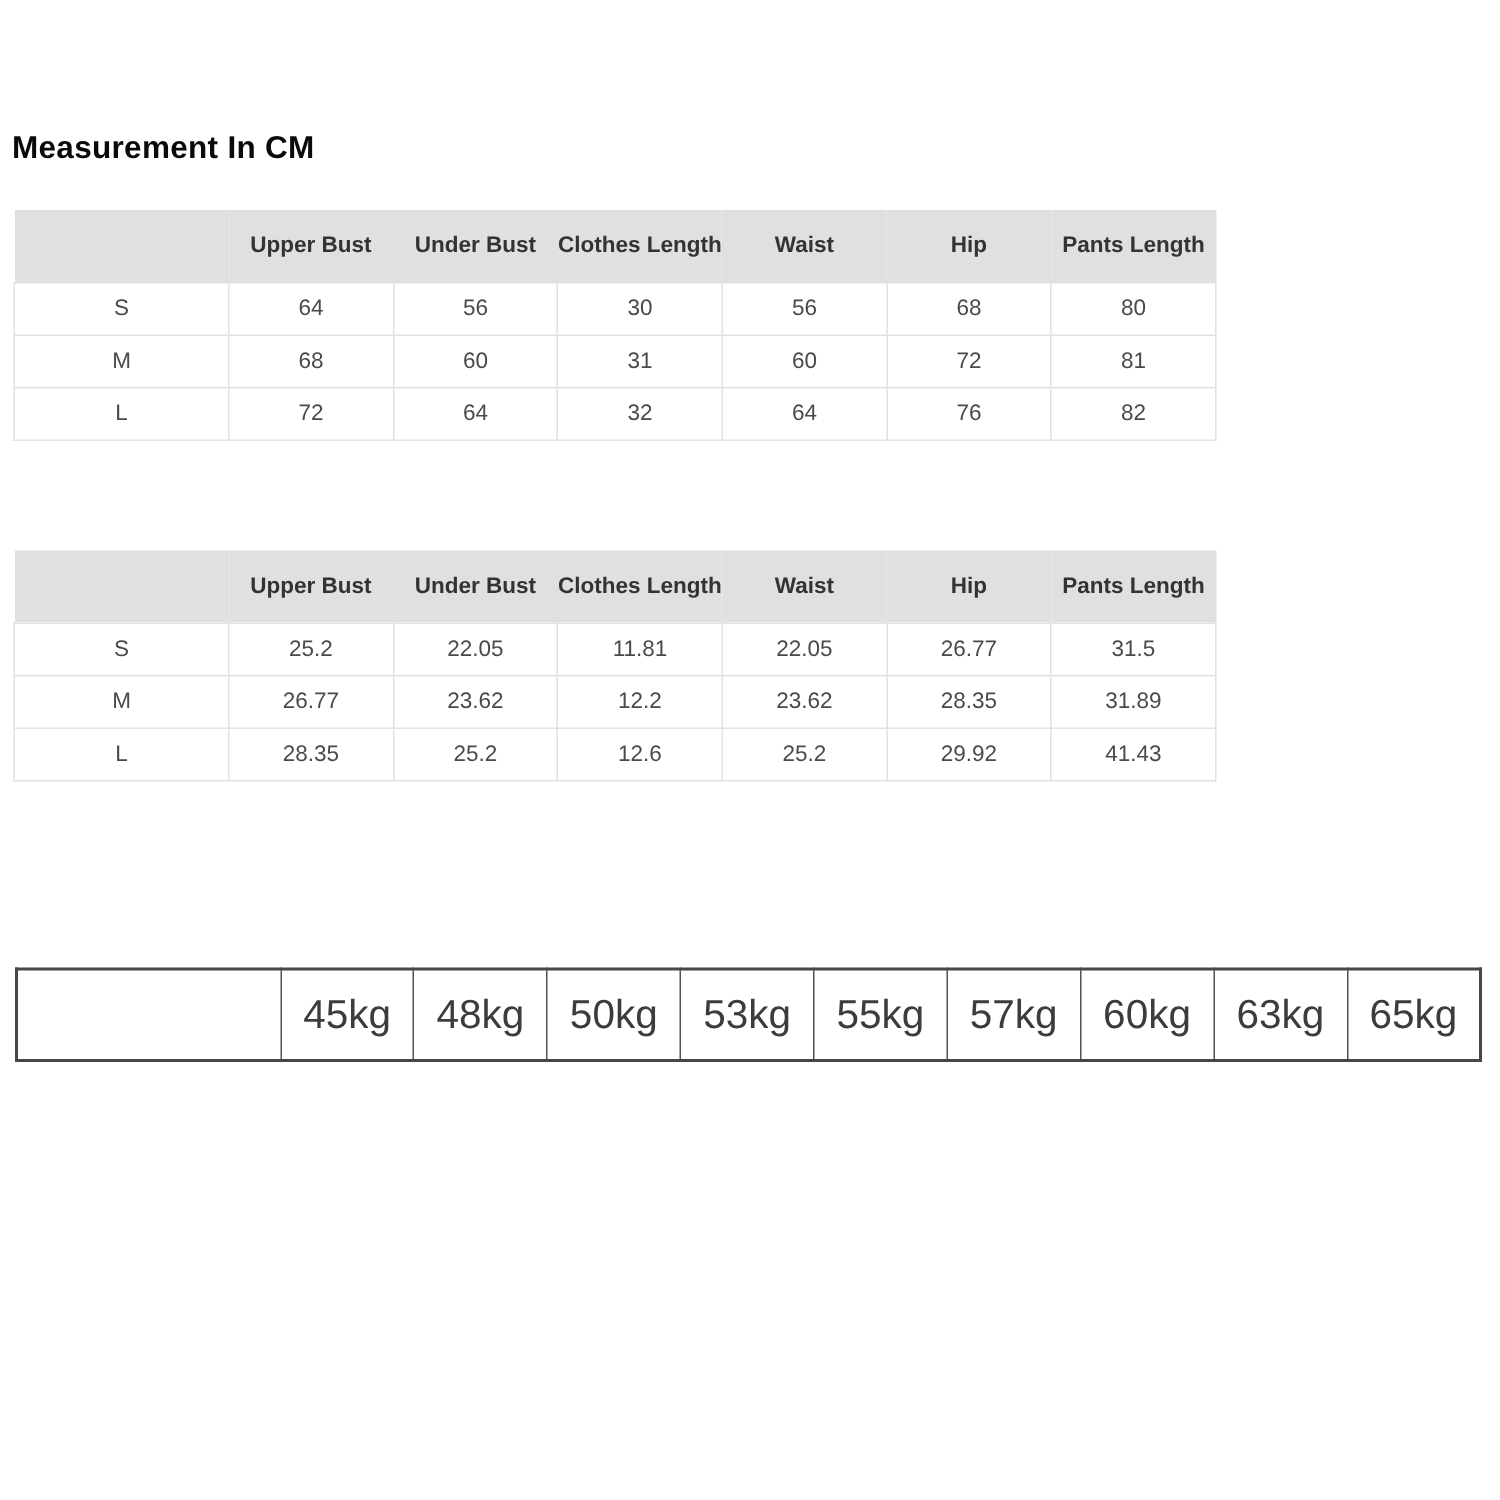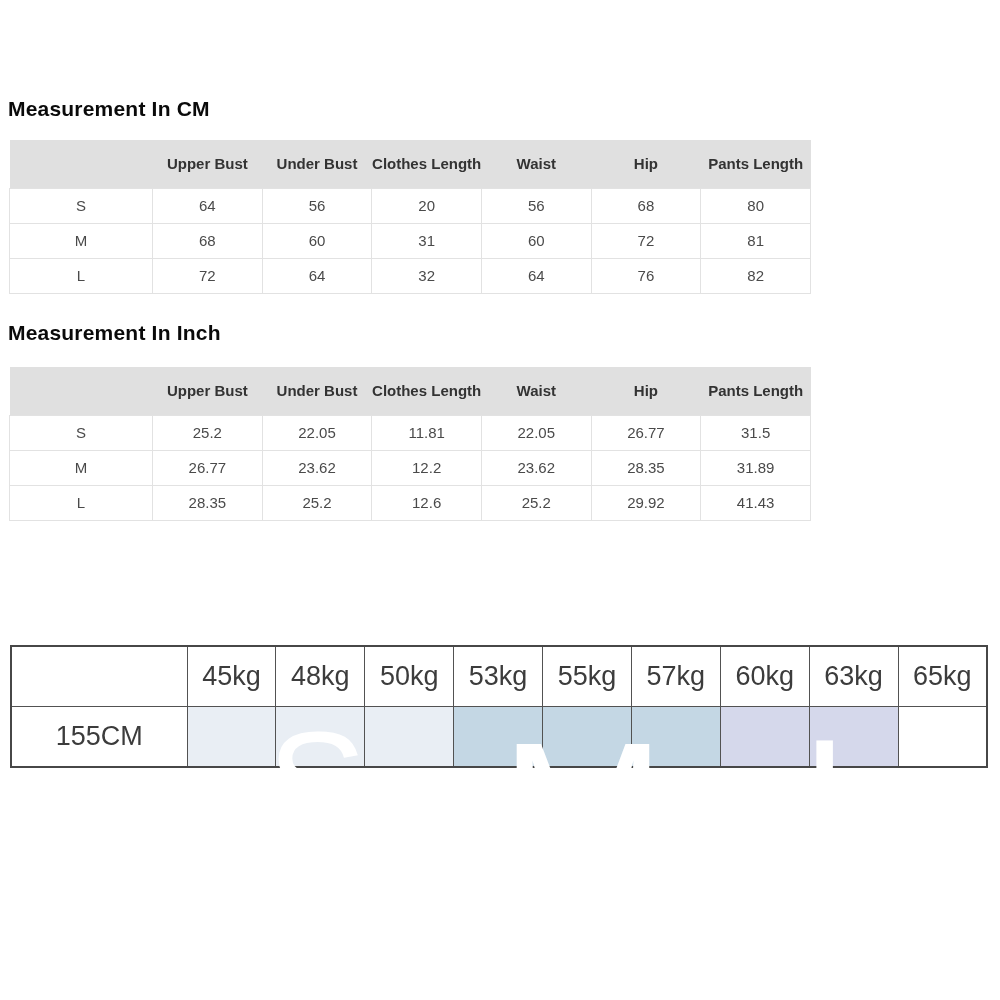--- a/index.html
+++ b/index.html
@@ -14,21 +14,21 @@
   }
 
   
   .sec-title {
     position: absolute;
     font-size: 21px;
     font-weight: 700;
     color: #0a0a0a;
     letter-spacing: 0.2px;
   }
-  #cm-title   { left: 8px; top: 97px;  }
+  #cm-title   { left: 8px; top: 87px;  }
   #inch-title { left: 8px; top: 321px; }
 
   
   .mtable {
     position: absolute;
     border-collapse: collapse;
     table-layout: fixed;
     width: 802px;
     font-size: 15px;
   }
@@ -109,21 +109,21 @@
           <th>Waist</th>
           <th>Hip</th>
           <th>Pants Length</th>
         </tr>
       </thead>
       <tbody>
         <tr>
           <td>S</td>
           <td>64</td>
           <td>56</td>
-          <td>20</td>
+          <td>30</td>
           <td>56</td>
           <td>68</td>
           <td>80</td>
         </tr>
         <tr>
           <td>M</td>
           <td>68</td>
           <td>60</td>
           <td>31</td>
           <td>60</td>
@@ -135,21 +135,20 @@
           <td>72</td>
           <td>64</td>
           <td>32</td>
           <td>64</td>
           <td>76</td>
           <td>82</td>
         </tr>
       </tbody>
     </table>
 
-  <h2 class="sec-title" id="inch-title">Measurement In Inch</h2>
 
   <table class="mtable" id="inch-table">
       <thead>
         <tr>
           <th></th>
           <th>Upper Bust</th>
           <th>Under Bust</th>
           <th>Clothes Length</th>
           <th>Waist</th>
           <th>Hip</th>
@@ -197,32 +196,20 @@
             <th>50kg</th>
             <th>53kg</th>
             <th>55kg</th>
             <th>57kg</th>
             <th>60kg</th>
             <th>63kg</th>
             <th>65kg</th>
           </tr>
         </thead>
         <tbody>
-          <tr>
-            <td>155CM</td>
-            <td style="background: rgb(233, 238, 244);"></td>
-            <td style="background: rgb(233, 238, 244);"></td>
-            <td style="background: rgb(233, 238, 244);"></td>
-            <td style="background: rgb(196, 215, 228);"></td>
-            <td style="background: rgb(196, 215, 228);"></td>
-            <td style="background: rgb(196, 215, 228);"></td>
-            <td style="background: rgb(213, 216, 235);"></td>
-            <td style="background: rgb(213, 216, 235);"></td>
-            <td style="background: rgb(255, 255, 255);"></td>
-          </tr>
         </tbody>
       </table>
     <div class="overlay letter-s" style="color: rgb(255, 255, 255);">S</div>
     <div class="overlay letter-m" style="color: rgb(255, 255, 255);">M</div>
     <div class="overlay letter-l" style="color: rgb(255, 255, 255);">L</div>
   </div>
 
 </div>
 
 </body></html>

